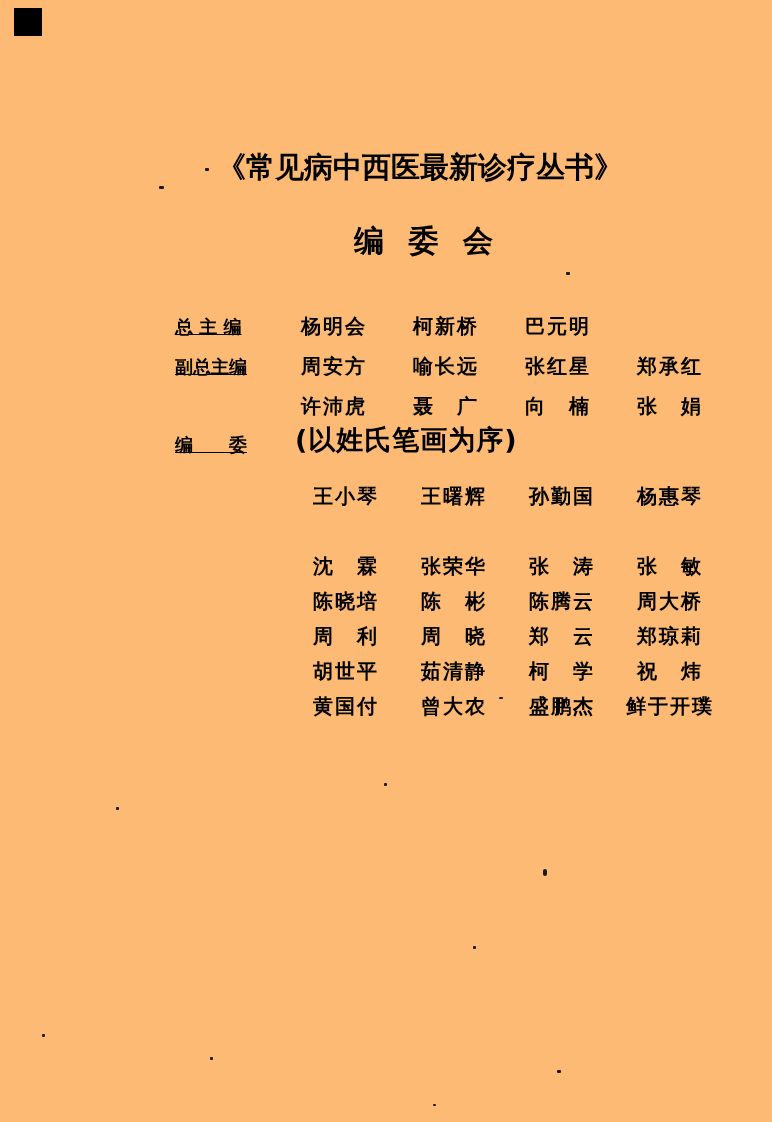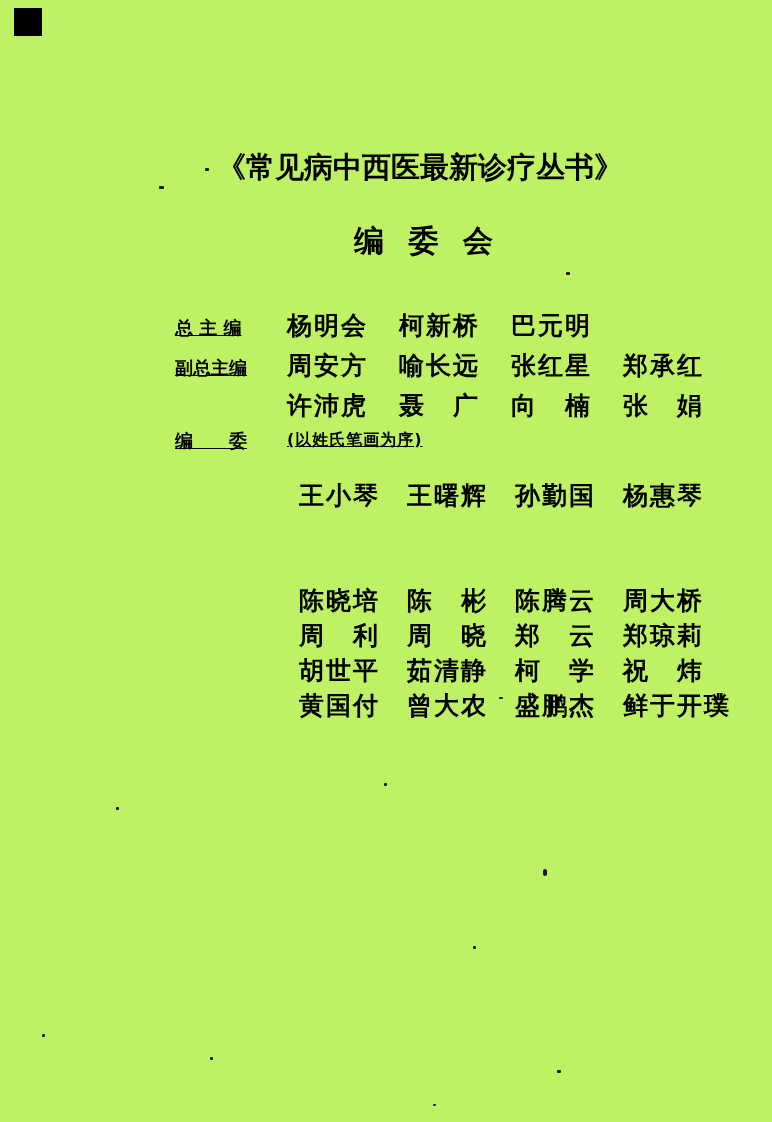--- a/index.html
+++ b/index.html
@@ -1,21 +1,21 @@
 <!DOCTYPE html>
 <html><head>
 <meta charset="utf-8">
 <style>
   html, body { margin: 0; padding: 0; background: #e8e8e8; }
   .page {
     position: relative;
     width: 772px;
     height: 1122px;
     margin: 0 auto;
-    background: #bef264;
+    background: #fdba74;
     overflow: hidden;
     font-family: "DejaVu Sans", sans-serif;
     font-weight: 700;
     color: #000;
   }
   
   .artifact-square {
     position: absolute;
     left: 14px; top: 8px;
     width: 28px; height: 28px;
@@ -58,31 +58,31 @@
     font-size: 18px;
     vertical-align: baseline;
     white-space: pre;
     text-decoration: underline;
   }
   .ed-names { margin-left: 20px; }
   .name {
     display: inline-block;
     width: 94px;
     margin-right: 18px;
-    font-size: 25px;
+    font-size: 20px;
     letter-spacing: 2px;
     white-space: pre;
     vertical-align: baseline;
+    text-align: center;
   }
   .ed-note {
-    font-size: 16px;
+    font-size: 27px;
     letter-spacing: 1px;
-    margin-left: 20px;
+    margin-left: 28px;
     vertical-align: 2px;
-    text-decoration: underline;
   }
   
   .mem-row {
     position: absolute;
     left: 299px;
     white-space: nowrap;
     line-height: 32px;
   }
   .mem-row .name { margin-right: 14px; margin-top: 24px; }
 </style>
@@ -120,20 +120,23 @@
     <span class="ed-label"></span><span class="ed-names"><span class="name">许沛虎</span><span class="name">聂　广</span><span class="name">向　楠</span><span class="name">张　娟</span></span>
   </div>
 
   <div class="ed-row" style="top:424px">
     <span class="ed-label">编　　委</span><span class="ed-note">(以姓氏笔画为序)</span>
   </div>
 
   <div class="mem-row" style="top:456px">
     <span class="name">王小琴</span><span class="name">王曙辉</span><span class="name">孙勤国</span><span class="name">杨惠琴</span>
   </div>
+  <div class="mem-row" style="top:526px">
+    <span class="name">沈　霖</span><span class="name">张荣华</span><span class="name">张　涛</span><span class="name">张　敏</span>
+  </div>
   <div class="mem-row" style="top:561px">
     <span class="name">陈晓培</span><span class="name">陈　彬</span><span class="name">陈腾云</span><span class="name">周大桥</span>
   </div>
   <div class="mem-row" style="top:596px">
     <span class="name">周　利</span><span class="name">周　晓</span><span class="name">郑　云</span><span class="name">郑琼莉</span>
   </div>
   <div class="mem-row" style="top:631px">
     <span class="name">胡世平</span><span class="name">茹清静</span><span class="name">柯　学</span><span class="name">祝　炜</span>
   </div>
   <div class="mem-row" style="top:666px">

